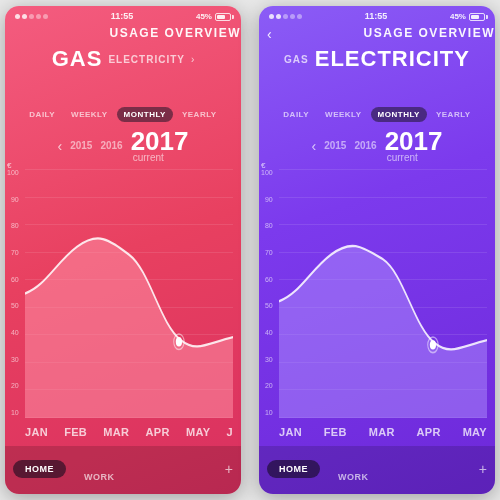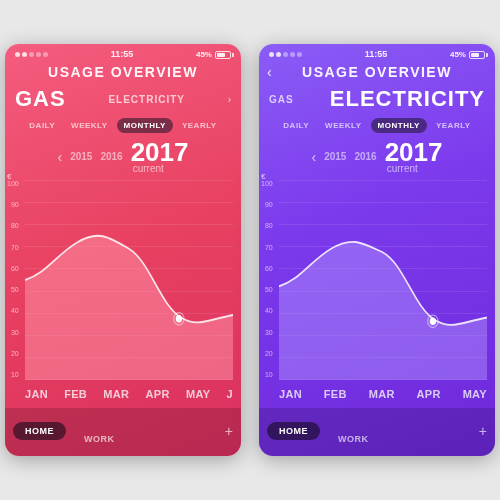--- a/index.html
+++ b/index.html
@@ -10,21 +10,21 @@
       display: flex;
       justify-content: center;
       align-items: center;
       font-family: -apple-system, BlinkMacSystemFont, 'Helvetica Neue', sans-serif;
       overflow: hidden;
     }
     .screen-container {
       display: flex;
       gap: 18px;
       width: 490px;
-      height: 412px;
+      height: 488px;
     }
     .phone {
       flex: 1;
       border-radius: 14px;
       overflow: hidden;
       display: flex;
       flex-direction: column;
       position: relative;
       box-shadow: 0 4px 20px rgba(0,0,0,0.3);
     }
@@ -45,32 +45,32 @@
       height: 18px;
     }
     .status-left { display: flex; gap: 2px; align-items: center; }
     .status-dot { width: 5px; height: 5px; border-radius: 50%; background: rgba(255,255,255,0.8); }
     .status-dot.dim { background: rgba(255,255,255,0.4); }
     .status-right { display: flex; gap: 3px; align-items: flex-end; font-size: 8px; }
     .battery { width: 16px; height: 8px; border: 1.5px solid rgba(255,255,255,0.8); border-radius: 2px; position: relative; display: flex; align-items: center; padding: 1px; }
     .battery::after { content:''; position: absolute; right: -4px; top: 50%; transform: translateY(-50%); width: 2px; height: 4px; background: rgba(255,255,255,0.8); border-radius: 0 1px 1px 0; }
     .battery-fill { height: 100%; width: 65%; background: rgba(255,255,255,0.9); border-radius: 1px; }
     .app-header {
-      text-align: center;
+      text-align: right;
       padding: 2px 0 4px;
-      font-size: 14px;
+      font-size: 12px;
       font-weight: 700;
       color: rgba(255,255,255,0.95);
       letter-spacing: 1.5px;
       text-transform: uppercase;
     }
     .title-row {
       display: flex;
       align-items: center;
-      justify-content: space-between;
+      justify-content: center;
       padding: 2px 10px 2px;
       gap: 6px;
     }
     .title-main {
       font-size: 22px;
       font-weight: 800;
       color: white;
       letter-spacing: 1px;
     }
     .title-secondary {
@@ -90,20 +90,21 @@
       padding: 4px 8px;
     }
     .period-tab {
       padding: 3px 7px;
       font-size: 8px;
       font-weight: 600;
       color: rgba(255,255,255,0.65);
       letter-spacing: 0.5px;
       cursor: pointer;
       border-radius: 10px;
+      margin-top: 29px;
     }
     .period-tab.active {
       background: rgba(30,20,40,0.55);
       color: white;
     }
     .year-row {
       display: flex;
       align-items: center;
       justify-content: center;
       padding: 2px 8px;

